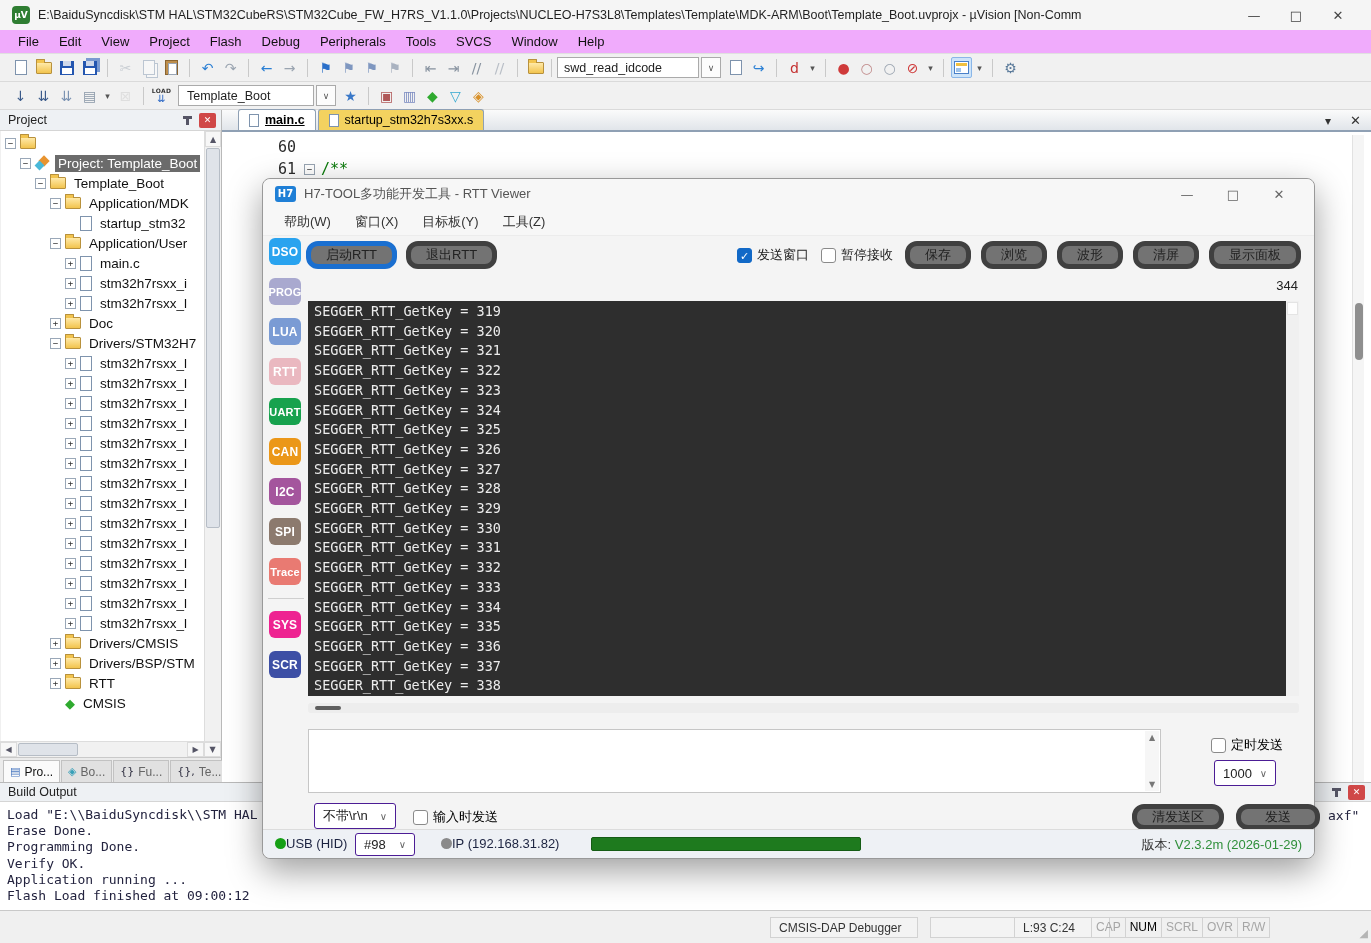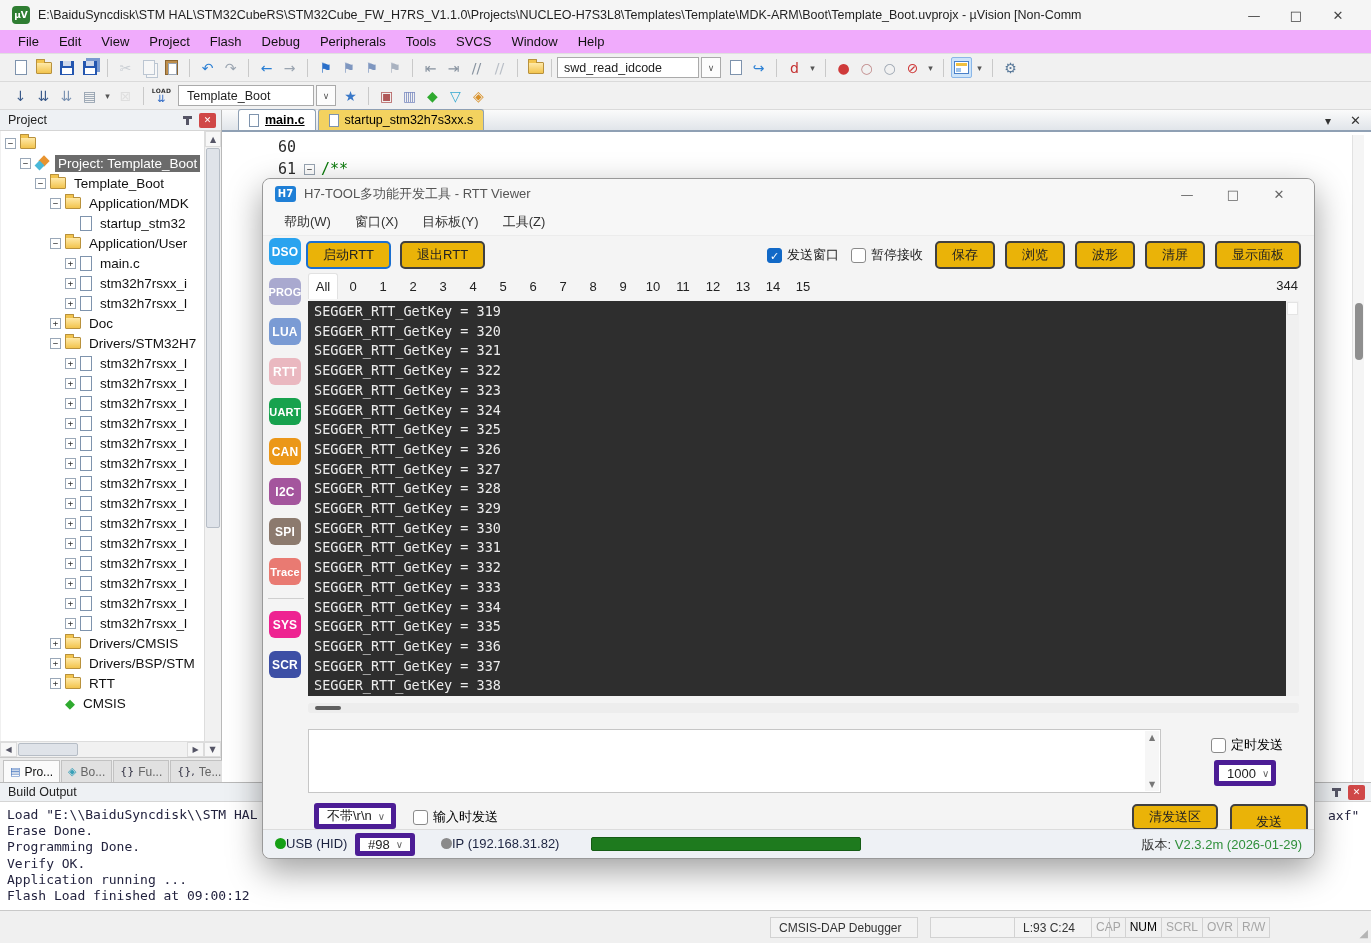--- a/index.html
+++ b/index.html
@@ -96,42 +96,42 @@
 .sflag.on{color:#000}
 .grip{position:absolute;right:3px;bottom:3px;color:#b5b5b5;font-size:11px;font-family:"DejaVu Sans",sans-serif}
 
 #rtt{left:262px;top:178px;width:1053px;height:681px;background:#f4f4f4;border:1px solid #999;border-radius:8px;box-shadow:0 12px 34px rgba(0,0,0,.38)}
 #rtt-title{height:30px;display:flex;align-items:center;padding:0 12px;font-size:13px;color:#555;background:#f7f7f7;border-radius:8px 8px 0 0}
 .h7{width:21px;height:16px;background:#1f7fd6;border-radius:3px;color:#fff;font:bold 10px/16px "DejaVu Sans",sans-serif;text-align:center;margin-right:8px;flex:0 0 auto}
 #rtt-title .wctl{color:#666}
 #rtt-title .wctl span{width:46px}
 #rtt-menu{height:27px;display:flex;align-items:center;padding-left:10px;gap:2px;font-size:13px;color:#333;background:#f7f7f7;border-bottom:1px solid #ececec}
 .rmi{padding:2px 11px}
-.rbtn{height:28px;padding:0 15px;background:#eab308;border:2px solid #404040;border-radius:5px;font-size:13px;color:#222;display:inline-flex;align-items:center;justify-content:center;white-space:nowrap}
+.rbtn{height:28px;padding:0 15px;background:#737373;border:5px solid #404040;border-radius:12px;font-size:13px;color:#222;display:inline-flex;align-items:center;justify-content:center;white-space:nowrap}
 .rbtn.focus{border-color:#1a6fd0}
 #rtt-tools{position:absolute;top:62px;right:13px;display:flex;align-items:center;gap:12px;font-size:13px;color:#222}
 #rtt-tbtns{display:flex;gap:10px}
 .cbwrap{display:inline-flex;align-items:center;white-space:nowrap}
 .cb{display:inline-block;width:15px;height:15px;border:1px solid #8a8a8a;background:#fff;border-radius:3px;margin-right:5px;text-align:center;font:11px/15px "DejaVu Sans",sans-serif;color:#fff;flex:0 0 auto}
 .cb.on{background:#1269c7;border-color:#1269c7}
 .sbtn{position:absolute;left:6px;width:32px;height:27px;border-radius:6px;color:#fff;font-weight:bold;font-size:12px;display:flex;align-items:center;justify-content:center;letter-spacing:.2px}
 .sbtn.long{font-size:11px}
 .ssep{position:absolute;left:5px;width:36px;height:1px;background:#cfcfcf}
 #rtt-tabs{position:absolute;left:45px;top:94px;display:flex;height:26px}
 .ctab{width:30px;display:flex;align-items:center;justify-content:center;font-size:13px;color:#222}
 .ctab.on{background:#fff;border:1px solid #e2e2e2;border-bottom:none;border-radius:3px 3px 0 0}
 #rtt-count{position:absolute;right:16px;top:99px;font-size:13px;color:#222}
 #terminal{position:absolute;left:45px;top:122px;width:978px;height:395px;background:#2e2e2e;color:#ececec;font:13.5px/19.7px "DejaVu Sans Mono",monospace;padding:1px 0 0 6px;overflow:hidden;white-space:pre}
 #term-vs{position:absolute;left:1023px;top:122px;width:13px;height:395px;background:#f0f0f0}
 #term-vs i{display:block;margin:1px;height:13px;background:#fdfdfd;border:1px solid #e4e4e4}
 #term-hs{position:absolute;left:45px;top:524px;width:991px;height:10px;background:#ededed;border-radius:3px}
 #term-hs i{position:absolute;left:7px;top:3px;width:26px;height:4px;background:#5f5f5f;border-radius:2px}
 #rtt-input{position:absolute;left:45px;top:550px;width:853px;height:64px;background:#fff;border:1px solid #c6c6c6}
 .vstrip{position:absolute;right:1px;top:1px;bottom:1px;width:14px;display:flex;flex-direction:column;justify-content:space-between;align-items:center;background:#f6f6f6;font-size:8px;color:#777;font-family:"DejaVu Sans",sans-serif;padding:2px 0}
-.rcombo{position:absolute;background:#fff;border:5px solid #4c1d95;border-radius:3px;height:26px;display:flex;align-items:center;justify-content:space-between;padding:0 8px;font-size:13px;color:#222;white-space:nowrap}
+.rcombo{position:absolute;background:#fff;border:1px solid #4c1d95;border-radius:3px;height:26px;display:flex;align-items:center;justify-content:space-between;padding:0 8px;font-size:13px;color:#222;white-space:nowrap}
 .rcombo b{font-weight:normal;font-size:10px;color:#666;font-family:"DejaVu Sans",sans-serif;margin-left:6px}
 #rtt-status{position:absolute;left:0;bottom:0;right:0;height:29px;background:#eef1f5;border-top:1px solid #dcdcdc;border-radius:0 0 8px 8px;font-size:13px;color:#1c2340}
 .dot{width:11px;height:11px;border-radius:50%;display:inline-block;flex:0 0 auto}
 .srow{position:absolute;display:flex;align-items:center;top:6px;white-space:nowrap}
 .pbar{position:absolute;left:328px;top:7px;width:270px;height:14px;background:#1e7a1e;border:1px solid #155c15;border-radius:2px}
 #rtt-ver{position:absolute;right:12px;top:6px;white-space:nowrap}
 #rtt-ver .vl{color:#333}
 #rtt-ver .vv{color:#2f8f3a}
 .cjk{font-family:"Liberation Sans","DejaVu Sans",sans-serif}
 </style>
@@ -549,39 +549,20 @@
         <div class="sbtn" style="top: 179px; background: rgb(234, 184, 192);">RTT</div>
         <div class="sbtn long" style="top: 219px; background: rgb(23, 162, 78);">UART</div>
         <div class="sbtn" style="top: 259px; background: rgb(235, 151, 24);">CAN</div>
         <div class="sbtn" style="top: 299px; background: rgb(164, 85, 157);">I2C</div>
         <div class="sbtn" style="top: 339px; background: rgb(140, 122, 110);">SPI</div>
         <div class="sbtn long" style="top: 379px; background: rgb(233, 122, 114);">Trace</div>
         <div class="ssep" style="top: 419px;"></div>
         <div class="sbtn" style="top: 432px; background: rgb(238, 35, 145);">SYS</div>
         <div class="sbtn" style="top: 472px; background: rgb(61, 79, 165);">SCR</div>
       </div>
-    <div id="rtt-tabs">
-        <div class="ctab on">All</div>
-        <div class="ctab">0</div>
-        <div class="ctab">1</div>
-        <div class="ctab">2</div>
-        <div class="ctab">3</div>
-        <div class="ctab">4</div>
-        <div class="ctab">5</div>
-        <div class="ctab">6</div>
-        <div class="ctab">7</div>
-        <div class="ctab">8</div>
-        <div class="ctab">9</div>
-        <div class="ctab">10</div>
-        <div class="ctab">11</div>
-        <div class="ctab">12</div>
-        <div class="ctab">13</div>
-        <div class="ctab">14</div>
-        <div class="ctab">15</div>
-      </div>
     <div id="rtt-count">344</div>
 
     <div id="terminal"><div>SEGGER_RTT_GetKey = 319</div><div>SEGGER_RTT_GetKey = 320</div><div>SEGGER_RTT_GetKey = 321</div><div>SEGGER_RTT_GetKey = 322</div><div>SEGGER_RTT_GetKey = 323</div><div>SEGGER_RTT_GetKey = 324</div><div>SEGGER_RTT_GetKey = 325</div><div>SEGGER_RTT_GetKey = 326</div><div>SEGGER_RTT_GetKey = 327</div><div>SEGGER_RTT_GetKey = 328</div><div>SEGGER_RTT_GetKey = 329</div><div>SEGGER_RTT_GetKey = 330</div><div>SEGGER_RTT_GetKey = 331</div><div>SEGGER_RTT_GetKey = 332</div><div>SEGGER_RTT_GetKey = 333</div><div>SEGGER_RTT_GetKey = 334</div><div>SEGGER_RTT_GetKey = 335</div><div>SEGGER_RTT_GetKey = 336</div><div>SEGGER_RTT_GetKey = 337</div><div>SEGGER_RTT_GetKey = 338</div></div>
     <div id="term-vs">
         <i></i>
       </div>
     <div id="term-hs">
         <i></i>
       </div>
 
@@ -595,21 +576,21 @@
     <span class="cbwrap ab" style="left:948px;top:557px;font-size:13px">
         <span class="cb"></span>
         <span>定时发送</span>
       </span>
     <div class="rcombo" style="left:951px;top:581px;width:62px">
       <span>1000</span>
         <b>∨</b>
     </div>
     <div class="ab" style="left:869px;top:625px;display:flex;gap:12px">
       <span class="rbtn" style="height:26px">清发送区</span>
-      <span class="rbtn" style="height:26px;padding:16px 24px">发送</span>
+      <span class="rbtn" style="height:26px;padding:0 24px">发送</span>
     </div>
     <div class="rcombo" style="left:51px;top:624px;width:82px">
       <span>不带\r\n</span>
         <b>∨</b>
     </div>
     <span class="cbwrap ab" style="left:150px;top:629px;font-size:13px">
         <span class="cb"></span>
         <span>输入时发送</span>
       </span>
 

